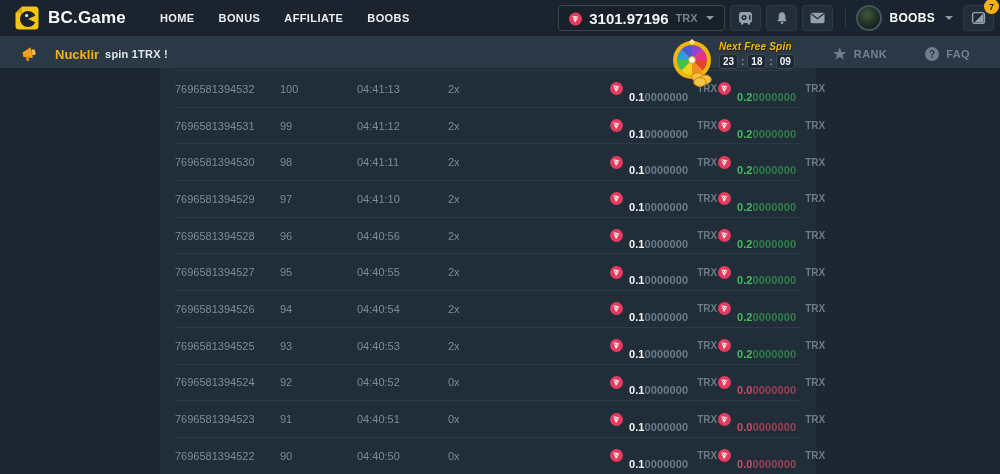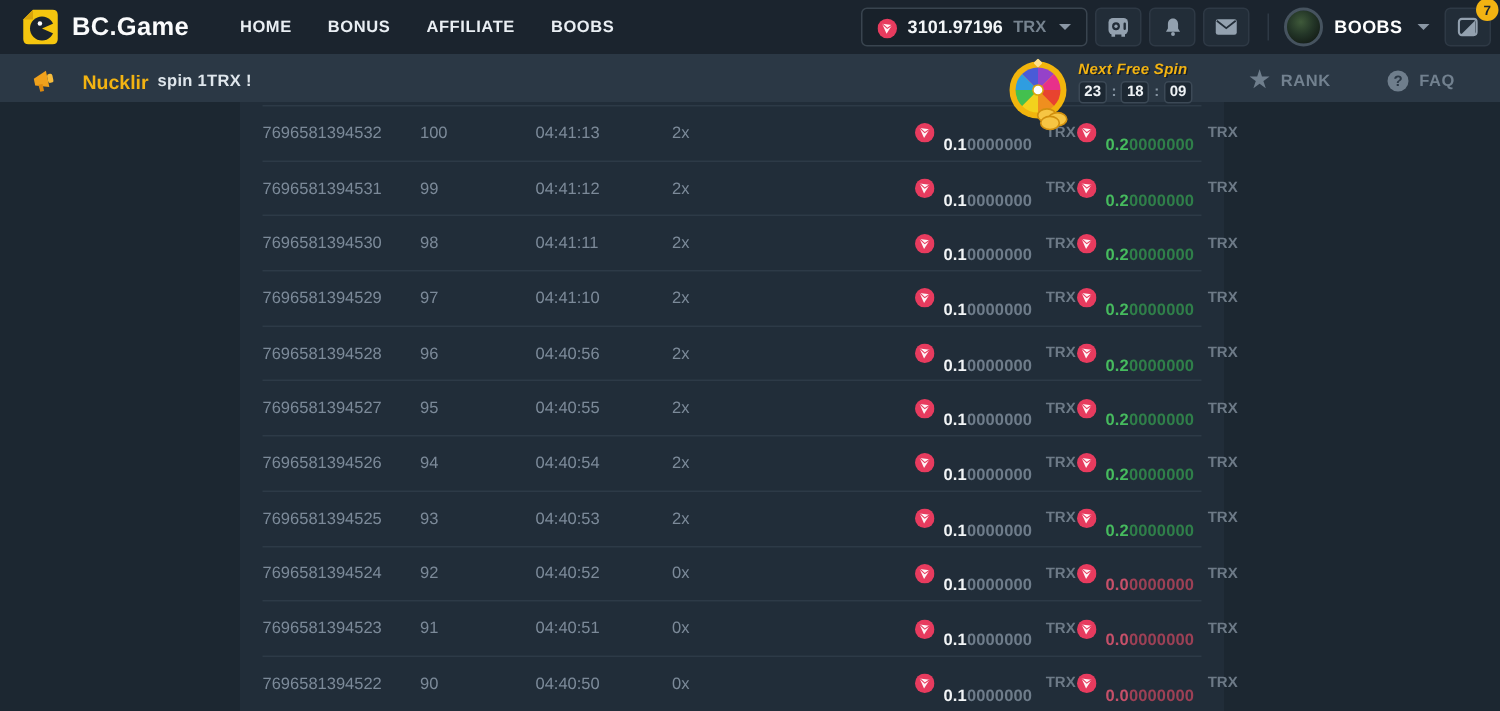--- a/index.html
+++ b/index.html
@@ -29,21 +29,21 @@
   }
   .caret { width:0; height:0; border-left:4px solid transparent; border-right:4px solid transparent;
     border-top:4px solid #f2c30f; margin-left:5px; }
   .caret.gray { border-top-color:#8a97a5; }
 
   .top-right { margin-left:auto; display:flex; align-items:center; }
   .balance-pill {
     display:flex; align-items:center; height:26px; border:1px solid #39444f;
     background:#18212a; border-radius:4px; padding:0 10px; gap:7px; cursor:pointer;
   }
-  .balance-amount { color:#f2f5f7; font-weight:bold; font-size:12px; }
+  .balance-amount { color:#f2f5f7; font-weight:bold; font-size:15px; }
   .balance-cur { color:#76838f; font-size:11px; font-weight:bold; display:flex; align-items:center; gap:4px; }
   .icon-btn {
     width:31px; height:26px; margin-left:5px; background:#222d38; border:1px solid #2e3945;
     border-radius:4px; display:flex; align-items:center; justify-content:center; cursor:pointer;
   }
   .vdiv { width:1px; height:18px; background:#2e3945; margin:0 10px 0 12px; }
   .avatar {
     width:26px; height:26px; border-radius:50%; border:2px solid #46535f; flex:none;
     background:radial-gradient(circle at 42% 35%, #3f5a3a 0%, #233527 45%, #141d17 80%);
   }

